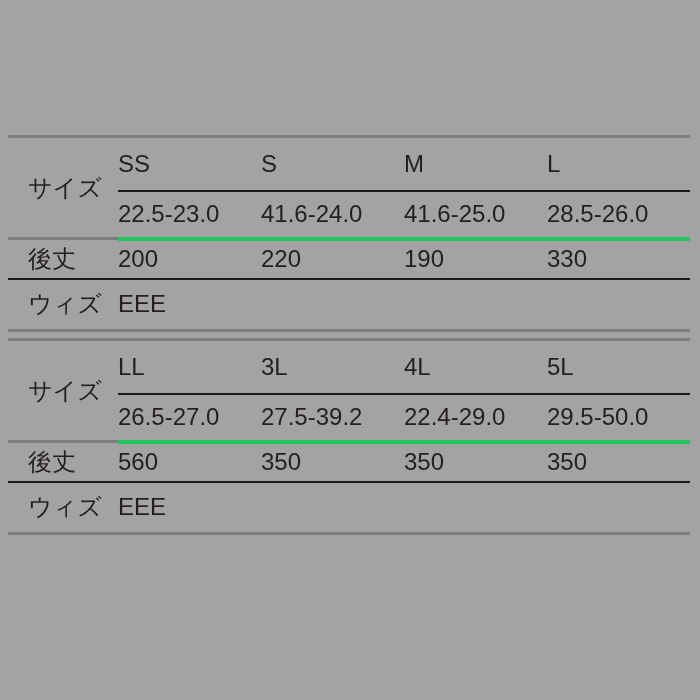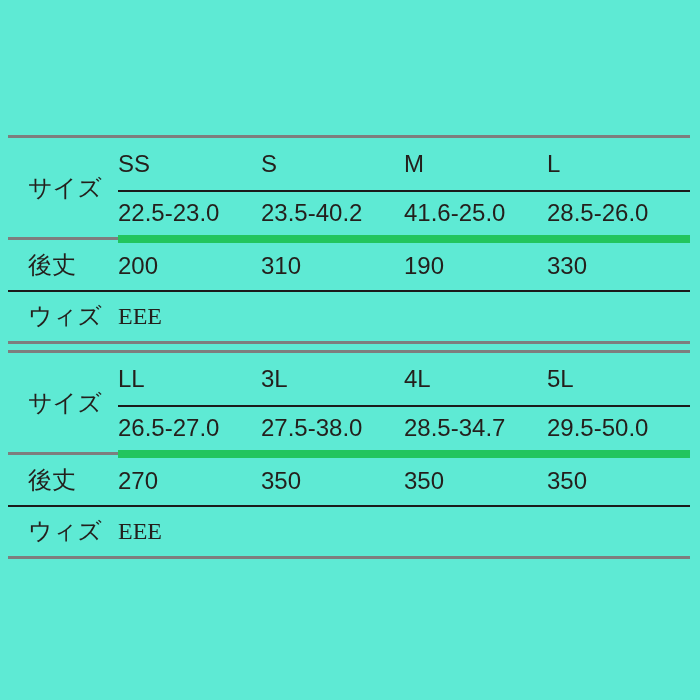--- a/index.html
+++ b/index.html
@@ -1,45 +1,45 @@
 <!DOCTYPE html>
 <html><head>
 <meta charset="utf-8">
 <style>
   html,body{margin:0;padding:0;background:#ffffff;}
   .canvas{
     position:relative;
     width:700px;height:700px;
-    background:#5eead4;
+    background:#a3a3a3;
     font-family:"Liberation Sans","DejaVu Sans",sans-serif;
     color:#241f1c;
     overflow:hidden;
   }
   .tables-wrap{position:absolute;left:8px;top:135px;width:682px;}
   table.size-table{
     border-collapse:collapse;
     table-layout:fixed;
     width:682px;
     font-size:24px;
     border-top:3px solid #7e7e7e;
   }
   table.size-table + table.size-table{margin-top:6px;}
   td,th{padding:0;font-weight:normal;vertical-align:middle;}
   col.lbl-col{width:110px;}
   th.lbl{text-align:left;padding-left:20px;}
   td.val{text-align:left;}
   
   tr.r-names{height:54px;}
   tr.r-ranges{height:48px;}
-  tr.r-back{height:52px;}
-  tr.r-width{height:52px;font-family:Liberation Serif, serif;}
+  tr.r-back{height:40px;}
+  tr.r-width{height:52px;}
   
   tr.r-names td.val{border-bottom:2px solid #1b1b1b;}   
   th.lbl-size{border-bottom:3px solid #7e7e7e;}
-  tr.r-ranges td.val{border-bottom:8px solid #22c55e;}
+  tr.r-ranges td.val{border-bottom:4px solid #22c55e;}
   tr.r-back th, tr.r-back td{border-bottom:2px solid #1b1b1b;}
   tr.r-width th, tr.r-width td{border-bottom:3px solid #7e7e7e;}
 </style>
 </head>
 <body>
 
 <div class="canvas">
   <div class="tables-wrap">
 
     <table class="size-table">
@@ -53,28 +53,28 @@
       <tbody>
         <tr class="r-names">
           <th class="lbl lbl-size" rowspan="2">サイズ</th>
           <td class="val">SS</td>
           <td class="val">S</td>
           <td class="val">M</td>
           <td class="val">L</td>
         </tr>
         <tr class="r-ranges">
           <td class="val">22.5-23.0</td>
-          <td class="val">23.5-40.2</td>
+          <td class="val">41.6-24.0</td>
           <td class="val">41.6-25.0</td>
           <td class="val">28.5-26.0</td>
         </tr>
         <tr class="r-back">
           <th class="lbl">後丈</th>
           <td class="val">200</td>
-          <td class="val">310</td>
+          <td class="val">220</td>
           <td class="val">190</td>
           <td class="val">330</td>
         </tr>
         <tr class="r-width">
           <th class="lbl">ウィズ</th>
           <td class="val" colspan="4">EEE</td>
         </tr>
       </tbody>
     </table>
 
@@ -89,27 +89,27 @@
       <tbody>
         <tr class="r-names">
           <th class="lbl lbl-size" rowspan="2">サイズ</th>
           <td class="val">LL</td>
           <td class="val">3L</td>
           <td class="val">4L</td>
           <td class="val">5L</td>
         </tr>
         <tr class="r-ranges">
           <td class="val">26.5-27.0</td>
-          <td class="val">27.5-38.0</td>
-          <td class="val">28.5-34.7</td>
+          <td class="val">27.5-39.2</td>
+          <td class="val">22.4-29.0</td>
           <td class="val">29.5-50.0</td>
         </tr>
         <tr class="r-back">
           <th class="lbl">後丈</th>
-          <td class="val">270</td>
+          <td class="val">560</td>
           <td class="val">350</td>
           <td class="val">350</td>
           <td class="val">350</td>
         </tr>
         <tr class="r-width">
           <th class="lbl">ウィズ</th>
           <td class="val" colspan="4">EEE</td>
         </tr>
       </tbody>
     </table>

